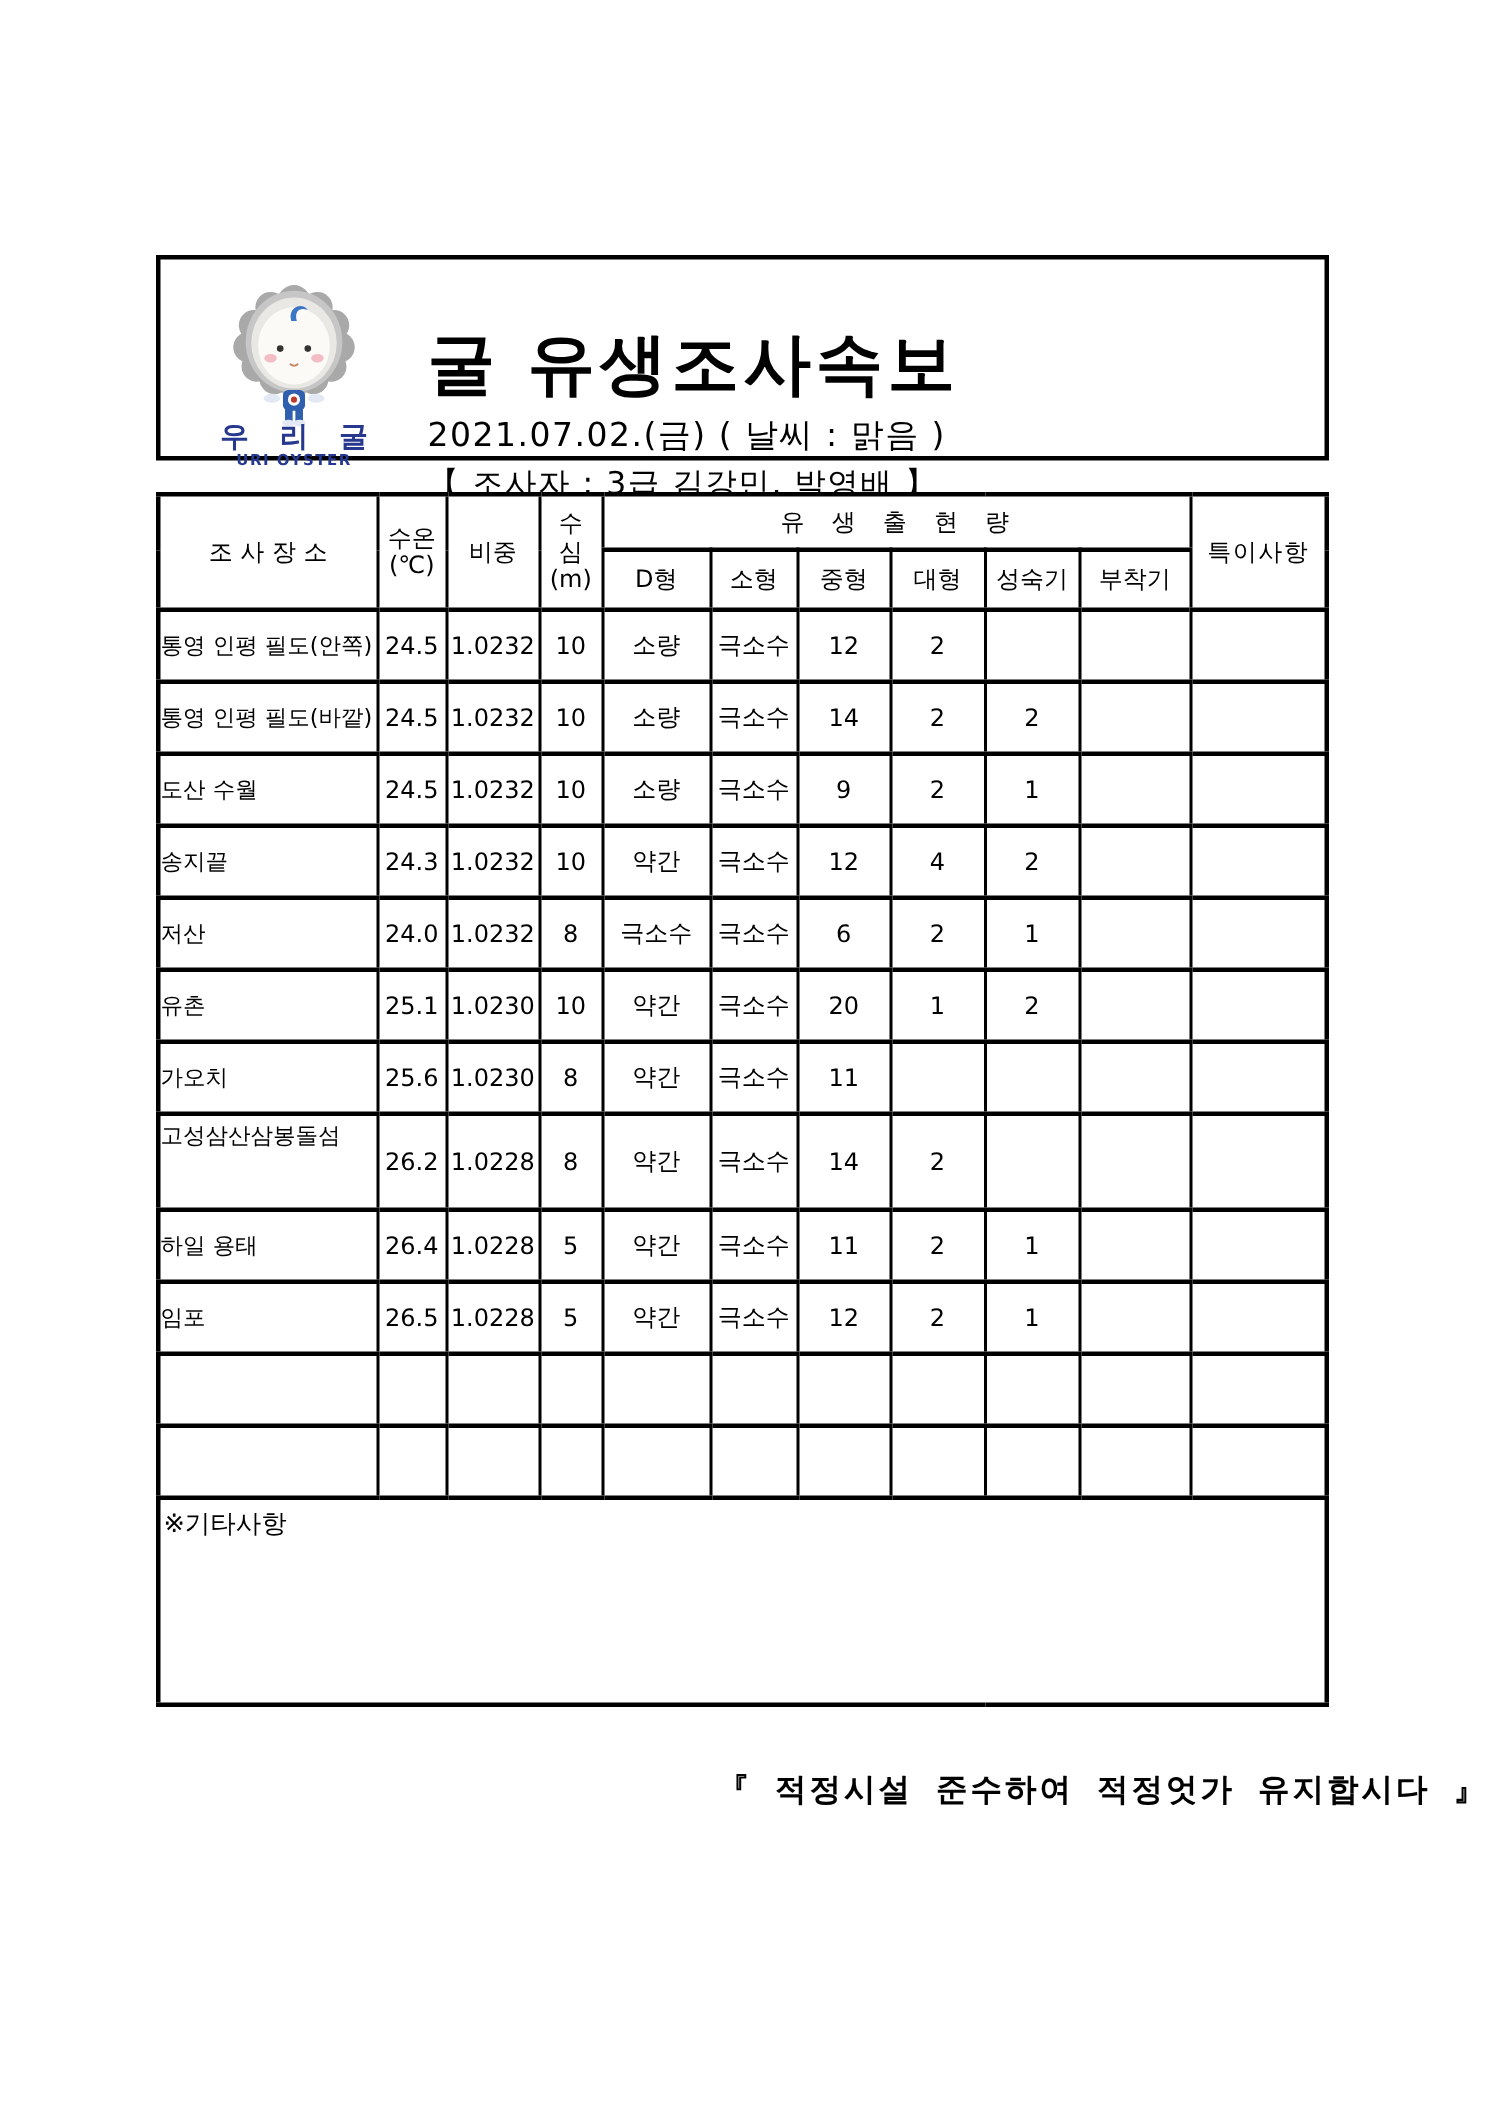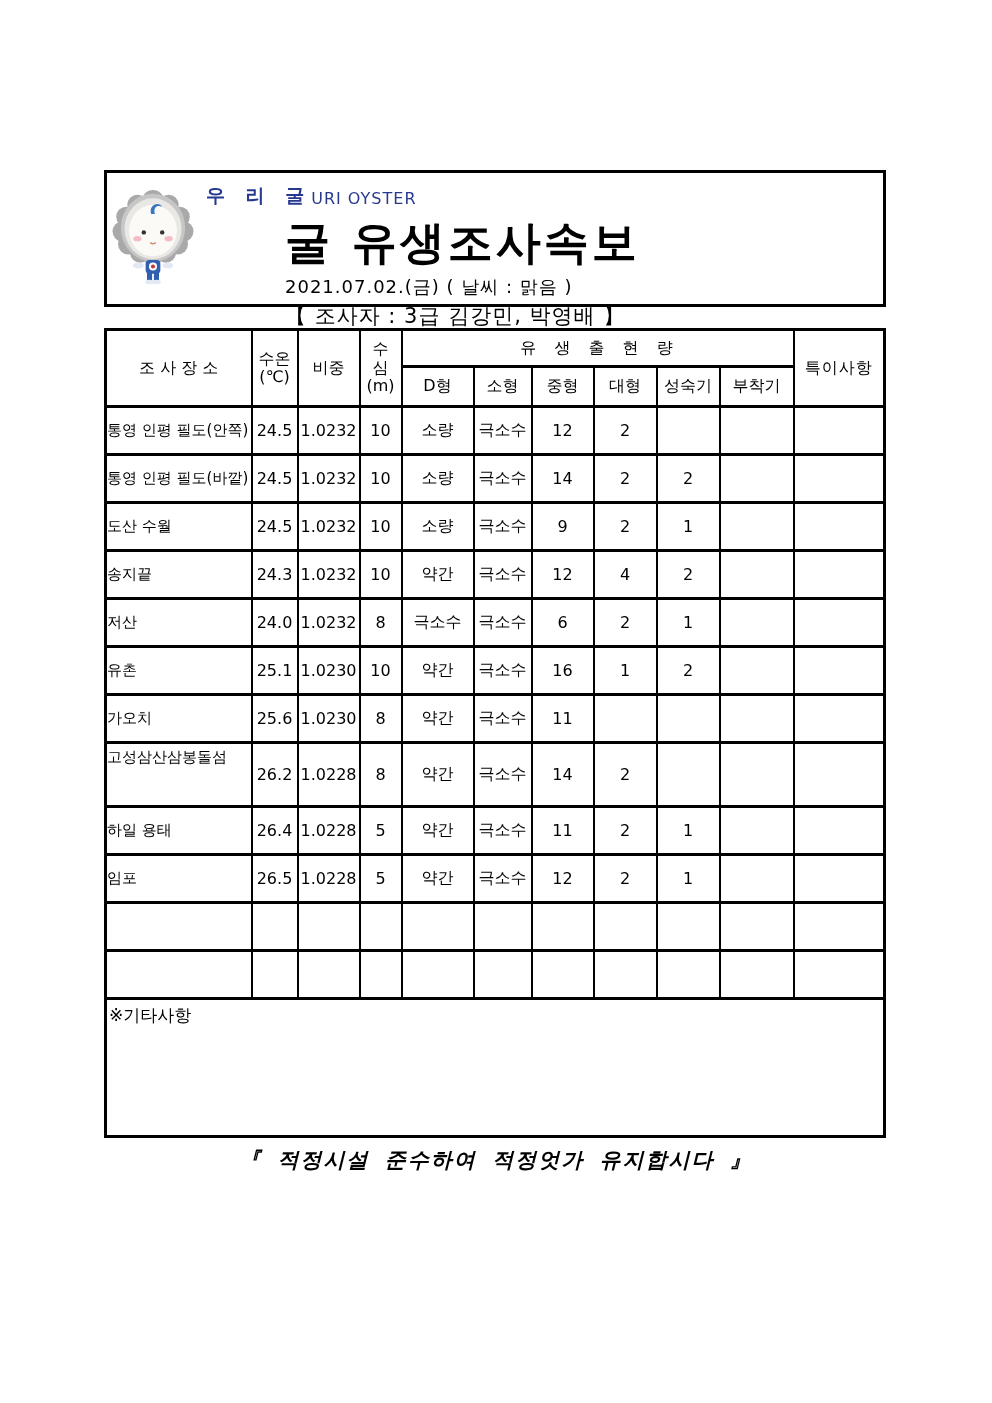--- a/index.html
+++ b/index.html
@@ -6,31 +6,31 @@
   body{
     width:992px;height:1403px;background:#ffffff;color:#000;
     font-family:"DejaVu Sans","Liberation Sans",sans-serif;
     position:relative;overflow:hidden;
   }
   
   .header-box{
     position:absolute;left:104px;top:170px;width:782px;height:137px;
     border:3px solid #000;box-sizing:border-box;display:flex;background:#fff;
   }
-  .logo{width:178px;display:flex;flex-direction:row;align-items:flex-start;
+  .logo{width:178px;display:flex;flex-direction:column;align-items:center;
     justify-content:flex-start;padding-top:16px;box-sizing:border-box;}
   .logo svg{display:block;}
   .logo-kr{color:#27398f;font-weight:bold;font-size:19px;letter-spacing:7px;
     line-height:1;margin-top:-3px;margin-left:7px;white-space:nowrap;}
-  .logo-en{color:#27398f;font-weight:normal;font-size:16px;letter-spacing:1px;
+  .logo-en{color:#27398f;font-weight:bold;font-size:10px;letter-spacing:1px;
     line-height:1.3;white-space:nowrap;}
   .head-text{flex:1;display:flex;flex-direction:column;align-items:flex-start;
     justify-content:flex-start;padding-top:8px;box-sizing:border-box;margin-top:36px;}
   .doc-title{font-size:45px;font-weight:bold;letter-spacing:3px;line-height:1.15;white-space:nowrap;}
-  .doc-date{font-size:18px;margin-top:6px;letter-spacing:1px;white-space:nowrap;}
+  .doc-date{font-size:22px;margin-top:6px;letter-spacing:1px;white-space:nowrap;}
   .doc-surveyor{font-size:21px;margin-top:3px;letter-spacing:1px;white-space:nowrap;}
 
   
   .report-table{
     position:absolute;left:104px;top:328px;width:782px;
     border-collapse:collapse;table-layout:fixed;background:#fff;
     border:3px solid #000;
   }
   .report-table td{
     border:2px solid #000;border-top-width:3px;border-bottom-width:3px;
@@ -45,22 +45,22 @@
   .hdr-group{font-size:18px;letter-spacing:2px;word-spacing:9px;}
   .hdr-notes{font-size:18px;letter-spacing:1px;}
   .hdr-small{font-size:17px;line-height:1.15;}
   td.loc{text-align:left;padding-right:8px;font-size:15px;}
   td.vtop{vertical-align:top;padding-top:4px;}
   tr.etc-row{height:138px;}
   td.etc-cell{text-align:left;vertical-align:top;padding:4px 2px;font-size:17px;margin-left:16px;}
 
   
   .slogan{
-    position:absolute;left:0;top:1146px;width:100%;text-align:center;
-    font-size:21px;font-weight:bold;letter-spacing:2px;word-spacing:6px;white-space:nowrap;font-style:italic;
+    position:absolute;left:0;top:1179px;width:100%;text-align:right;
+    font-size:21px;font-weight:bold;letter-spacing:2px;word-spacing:6px;white-space:nowrap;
   }
 </style>
 </head>
 <body>
 
 <div class="header-box">
   <div class="logo">
     <span>
       <svg width="92" height="96" viewBox="0 0 100 104" aria-hidden="true">
 
@@ -219,21 +219,21 @@
     <td></td>
     <td></td>
   </tr>
   <tr class="data">
     <td class="loc">유촌</td>
     <td>25.1</td>
     <td>1.0230</td>
     <td>10</td>
     <td>약간</td>
     <td>극소수</td>
-    <td>16</td>
+    <td>20</td>
     <td>1</td>
     <td>2</td>
     <td></td>
     <td></td>
   </tr>
   <tr class="data">
     <td class="loc">가오치</td>
     <td>25.6</td>
     <td>1.0230</td>
     <td>8</td>

